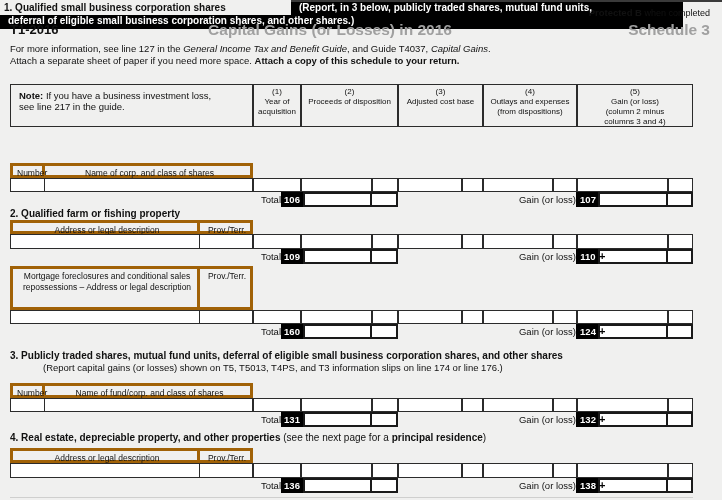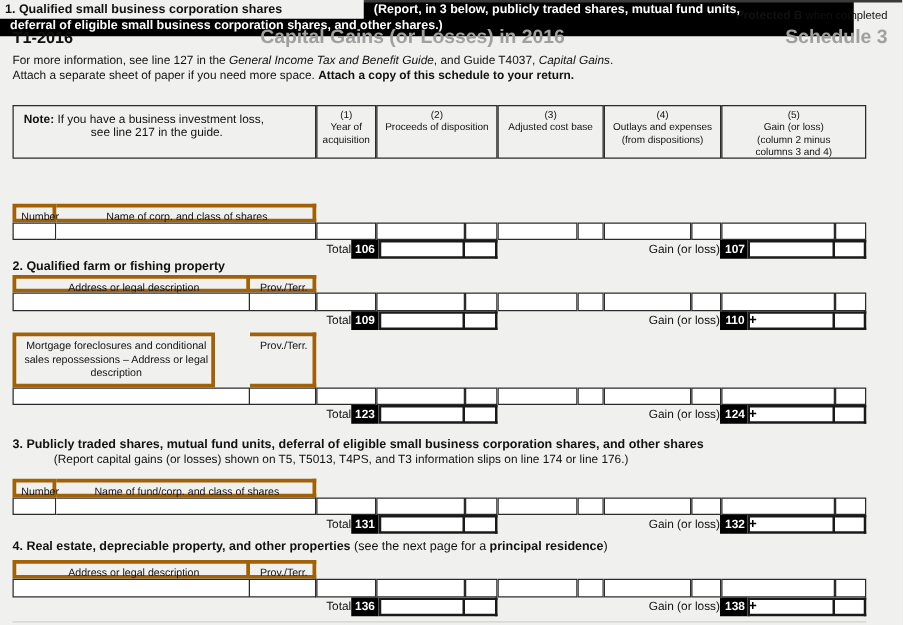--- a/index.html
+++ b/index.html
@@ -18,21 +18,21 @@
   .protected b { font-size:9.5px; }
   .form-code { left:10px; top:22px; font-size:13px; font-weight:bold; }
   .main-title { left:0; top:21px; width:660px; text-align:center; font-size:15.5px; font-weight:bold; color:#a0a0a0; }
   .schedule { top:21px; right:12px; font-size:15.5px; font-weight:bold; color:#a0a0a0; }
   .intro { left:10px; font-size:9.5px; }
   .intro i { font-style:italic; }
 
   
   .hbox { top:84px; height:43px; border:1px solid #2b2b2b; font-size:8px; line-height:10px; text-align:center; padding-top:2px; }
   .note-box { left:10px; width:243px; font-size:9.5px; text-align:left; padding:5px 0 0 8px; line-height:11px; }
-  .note-l2 { text-align:center; padding-right:20px; }
+  .note-l2 { text-align:left; padding-right:20px; }
 
   
   .banner { left:10px; top:130px; width:683px; height:29px; background:#000; }
   .banner-title { position:absolute; left:0; top:0; width:291px; height:15px; background:#f0f0ef; font-size:10px; font-weight:bold; line-height:15px; padding-left:4px; color:#111; }
   .banner-l1 { position:absolute; left:299px; top:0; height:15px; line-height:15px; color:#fff; font-size:10px; font-weight:bold; white-space:nowrap; }
   .banner-l2 { position:absolute; left:8px; top:14px; height:15px; line-height:14px; color:#fff; font-size:10px; font-weight:bold; white-space:nowrap; }
 
   
   .hcell { border:3px solid #a16207; font-size:8.5px; padding:2px 0 0 4px;text-align:center; }
   .wcell { border:1px solid #2b2b2b; background:#fff; }
@@ -158,38 +158,38 @@
     <span class="tbox">109</span>
     <span class="tc tc1"></span>
       <span class="tc tc2"></span>
     <span class="glabel">Gain (or loss)</span>
     <span class="gbox">110</span>
     <span class="plus">+</span>
     <span class="tc gc1"></span>
       <span class="tc gc2"></span>
   </div>
 
-  <div class="abs hcell" style="left:10px;top:266px;width:162px;height:44px;line-height:11px;">Mortgage foreclosures and conditional sales repossessions – Address or legal description</div>
+  <div class="abs hcell" style="left:10px;top:266px;width:190px;height:44px;line-height:11px;">Mortgage foreclosures and conditional sales repossessions – Address or legal description</div>
   <div class="abs hcell nl" style="left:200px;top:266px;width:53px;height:44px;">Prov./Terr.</div>
   <div class="abs wcell" style="left:10px;top:310px;width:190px;height:14px;"></div>
   <div class="abs wcell nl" style="left:200px;top:310px;width:53px;height:14px;"></div>
   <div class="ar" style="top:310px;height:14px;">
     <span class="c1"></span>
     <span class="c2"></span>
       <span class="c3"></span>
     <span class="c4"></span>
       <span class="c5"></span>
     <span class="c6"></span>
       <span class="c7"></span>
     <span class="c8"></span>
       <span class="c9"></span>
   </div>
   <div class="trow" style="top:324px;">
     <span class="tlabel">Total</span>
-    <span class="tbox">123</span>
+    <span class="tbox">160</span>
     <span class="tc tc1"></span>
       <span class="tc tc2"></span>
     <span class="glabel">Gain (or loss)</span>
     <span class="gbox">124</span>
     <span class="plus">+</span>
     <span class="tc gc1"></span>
       <span class="tc gc2"></span>
   </div>
 
   <div class="abs sec-title" style="left:10px;top:350px;">3. Publicly traded shares, mutual fund units, deferral of eligible small business corporation shares, and other shares</div>

